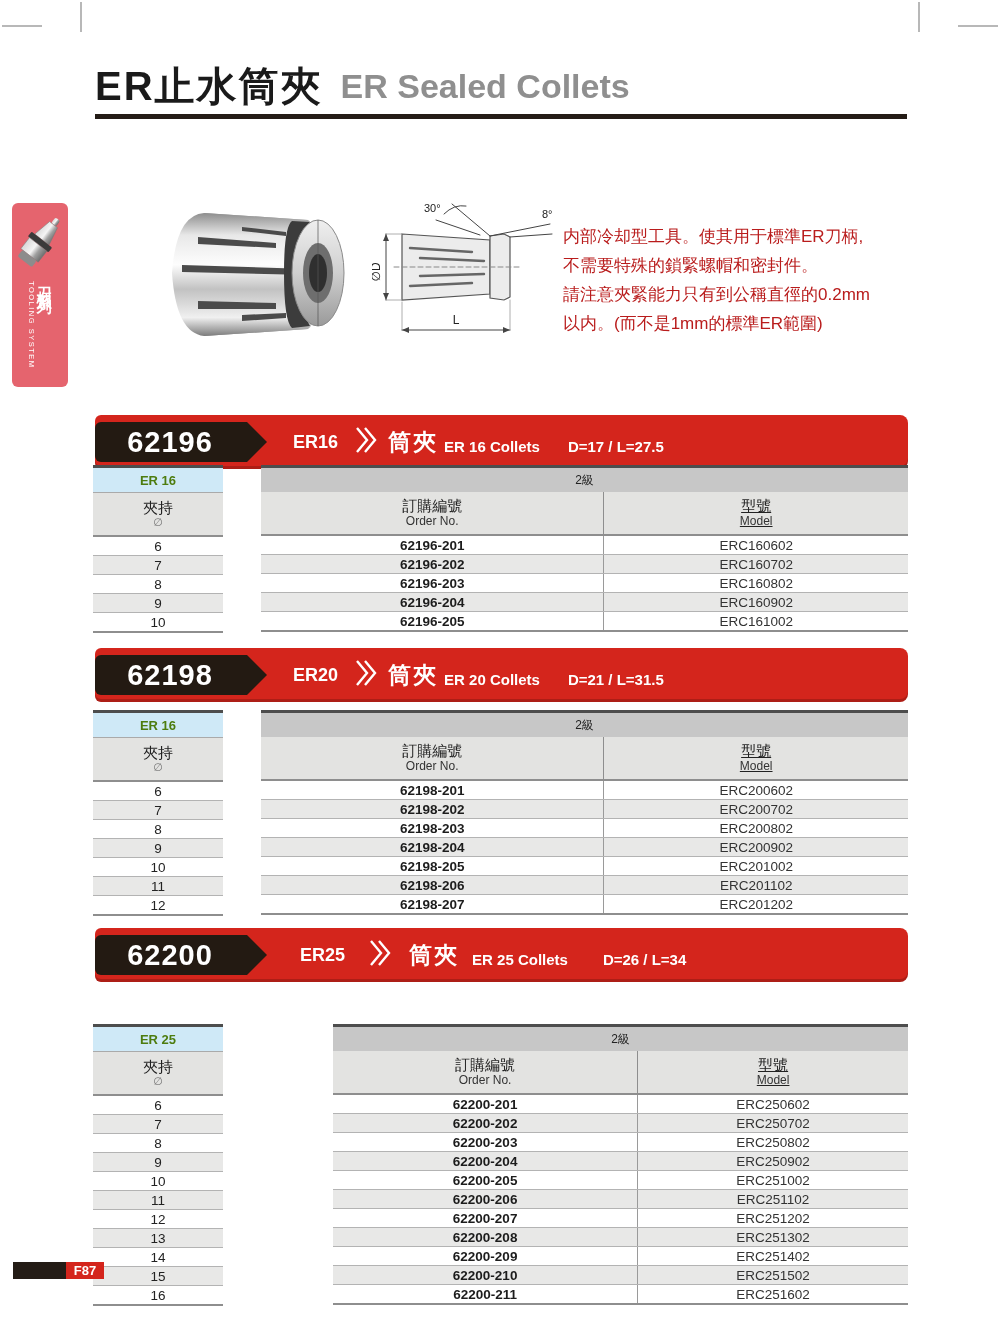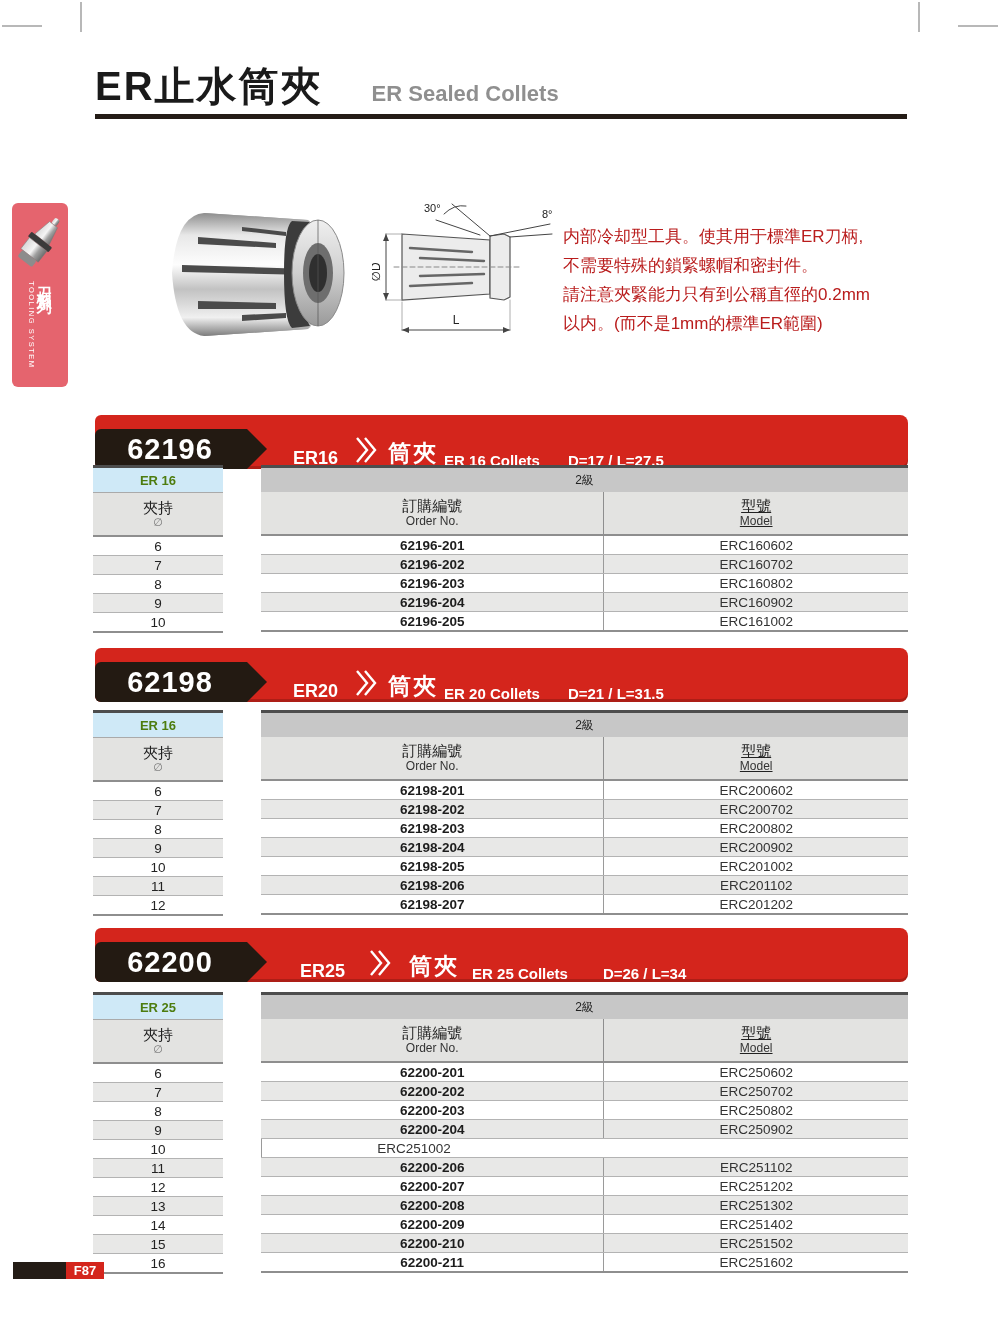--- a/index.html
+++ b/index.html
@@ -6,41 +6,41 @@
   body{
     width:1000px;height:1338px;position:relative;background:#fff;
     font-family:"Liberation Sans", sans-serif;color:#222;overflow:hidden;
   }
   
   .crop{position:absolute;background:#b8b8b8;}
   
   .page-header{position:absolute;left:95px;top:66px;width:812px;}
   .title-row{display:flex;align-items:flex-end;gap:18px;}
   .title-zh{font-size:40px;font-weight:700;color:#1a1a1a;letter-spacing:2px;line-height:1;}
-  .title-en{font-size:22px;font-weight:700;color:var(--title-gray);line-height:1.15;margin-left:31px;}
+  .title-en{font-size:34px;font-weight:700;color:var(--title-gray);line-height:1.15;}
   .title-rule{margin-top:8px;height:5px;background:#241c16;width:100%;}
   
   .side-tab{
     position:absolute;left:12px;top:203px;width:56px;height:184px;
     background:var(--tab-pink);border-radius:6px;
     display:flex;flex-direction:column;align-items:center;
   }
   .side-tab .holder-wrap{margin-top:10px;width:44px;height:58px;}
   .tab-text{display:flex;flex-direction:row;align-items:flex-start;margin-top:4px;}
   .tab-en{writing-mode:vertical-rl;font-size:7.5px;letter-spacing:1.5px;color:#fff;line-height:1;margin-right:2px;margin-top:6px;}
   .tab-zh{writing-mode:vertical-rl;font-size:15px;letter-spacing:4px;color:#fff;font-weight:700;line-height:1;}
   
   .photo-wrap{position:absolute;left:158px;top:203px;width:205px;height:145px;}
   .draw-wrap{position:absolute;left:372px;top:192px;width:190px;height:155px;}
   .descr{position:absolute;left:563px;top:222px;width:415px;font-size:17px;line-height:29px;color:#b91c1c;}
   
   .bar{
     position:absolute;left:95px;width:813px;height:54px;
     background:var(--accent-red);border-radius:6px 8px 8px 6px;
-    display:flex;align-items:flex-end;color:#fff;
+    display:flex;align-items:center;color:#fff;
     box-shadow:inset 0 -3px 0 rgba(0,0,0,0.18);
   }
   .bar-arrow-clip{width:172px;height:40px;border-radius:6px 0 0 6px;overflow:hidden;flex:0 0 auto;}
   .bar-arrow{
     width:100%;height:100%;background:var(--bar-black);
     clip-path:polygon(0 0,152px 0,172px 50%,152px 100%,0 100%);
     display:flex;align-items:center;justify-content:center;
   }
   .bar-code{font-size:29px;font-weight:700;letter-spacing:1px;color:#fff;padding-right:22px;}
   .bar-series{font-size:18px;font-weight:700;margin-left:26px;}
@@ -359,21 +359,21 @@
       </div>
       <span class="bar-series">ER25</span>
       <span class="bar-chev"><svg width="24" height="30" viewBox="0 0 24 30">
           <path d="M3 3 L13 15 L3 27" fill="none" stroke="#fff" stroke-width="2.4"></path>
           <path d="M11 3 L21 15 L11 27" fill="none" stroke="#fff" stroke-width="2.4"></path>
         </svg></span>
       <span class="bar-zh">筒夾</span>
       <span class="bar-en">ER 25 Collets</span>
       <span class="bar-dims">D=26 / L=34</span>
     </div>
-    <div class="tbl" style="top: 992px;">
+    <div class="tbl" style="top: 1024px; gap: 36px;">
       <div class="tbl-left">
         <div class="size-cell">ER 25</div>
         <div class="grip-cell">
           <div class="grip-zh">夾持</div>
           <div class="grip-sym">∅</div>
         </div>
         <div class="left-rows">
           <div class="d-row">6</div>
           <div class="d-row alt">7</div>
           <div class="d-row">8</div>
@@ -410,20 +410,21 @@
         </div>
         <div class="d-row">
           <div class="cell-order">62200-203</div>
           <div class="cell-model">ERC250802</div>
         </div>
         <div class="d-row alt">
           <div class="cell-order">62200-204</div>
           <div class="cell-model">ERC250902</div>
         </div>
         <div class="d-row">
+          <div class="cell-order">62200-205</div>
           <div class="cell-model">ERC251002</div>
         </div>
         <div class="d-row alt">
           <div class="cell-order">62200-206</div>
           <div class="cell-model">ERC251102</div>
         </div>
         <div class="d-row">
           <div class="cell-order">62200-207</div>
           <div class="cell-model">ERC251202</div>
         </div>

